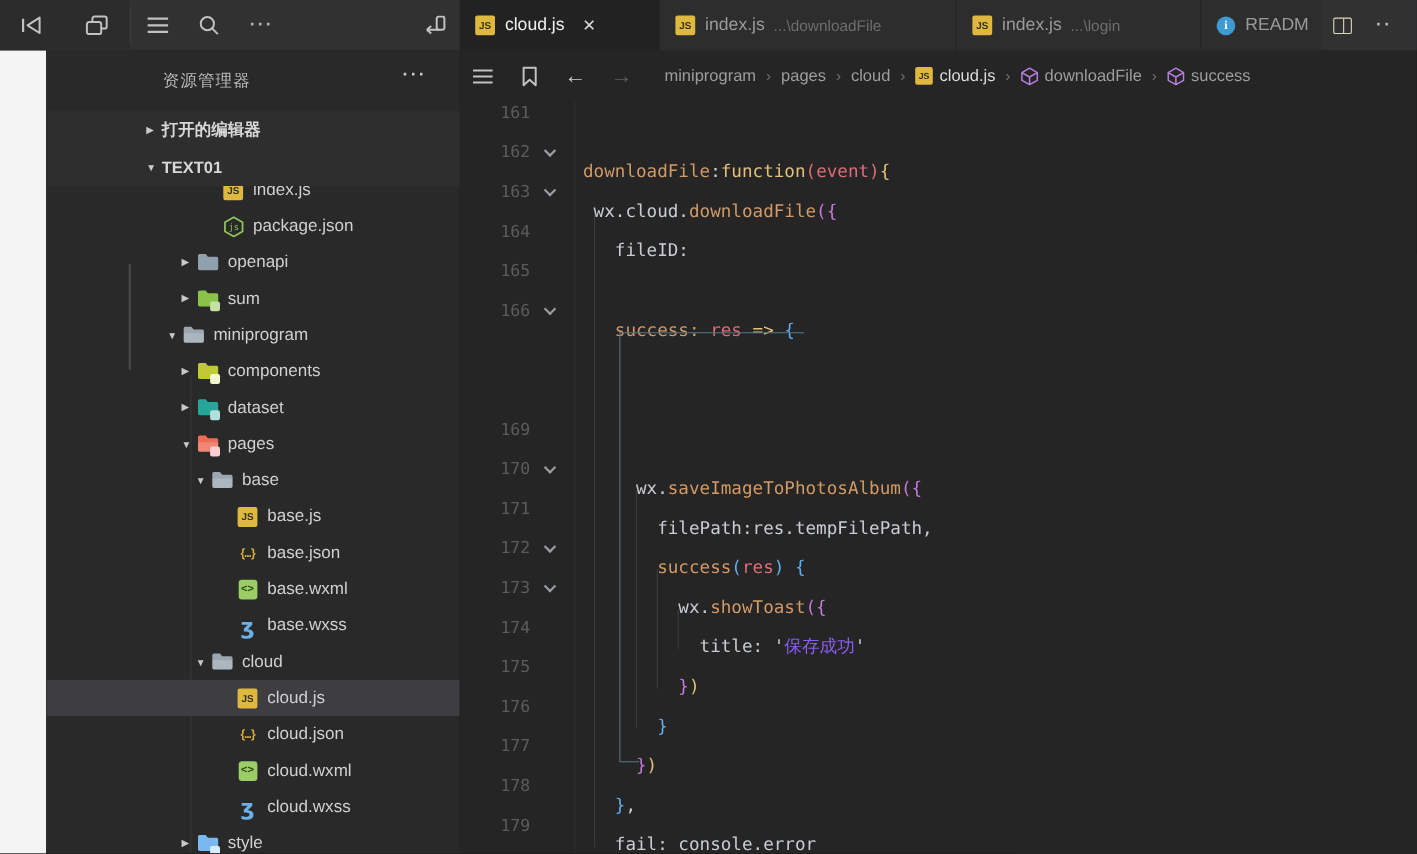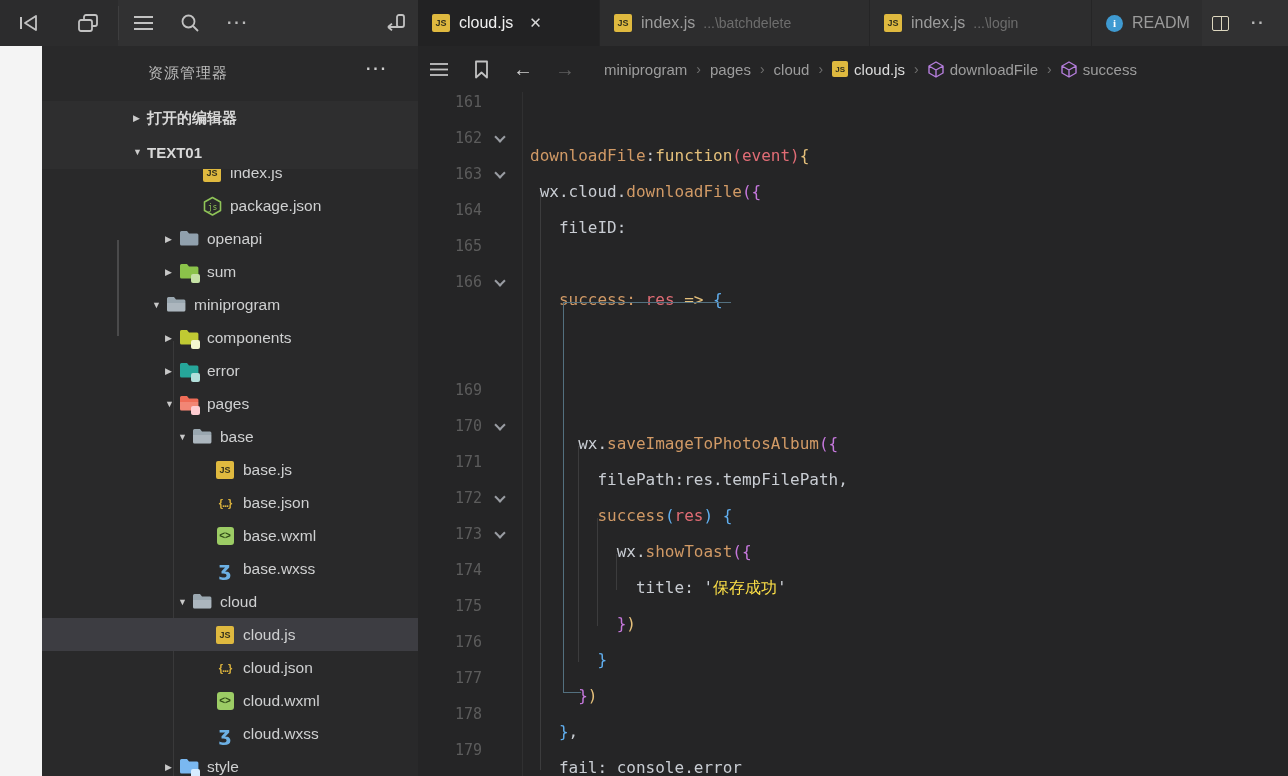--- a/index.html
+++ b/index.html
@@ -75,21 +75,21 @@
     border-right:2px solid #9a9da3; border-bottom:2px solid #9a9da3; transform:rotate(45deg); }
   .codeln { position:absolute; left:112px; top:24px; font:16px "DejaVu Sans Mono",monospace;
     white-space:pre; color:#c9cdd3; }
   .tok-def    { color:#c9cdd3; }
   .tok-orange { color:#d19a66; }
   .tok-yellow { color:#e5c07b; }
   .tok-red    { color:#e06c75; }
   .tok-purple { color:#c678dd; }
   .tok-blue   { color:#61afef; }
   .tok-green  { color:#7dc379; }
-  .tok-string { color:#fde047; }
+  .tok-string { color:#8b5cf6; }
   .tok-boxed  { color:#e5c07b; outline:1px solid #6f7a62; background:#363a31; }
   .guide { position:absolute; background:#3c3c3d; }
   .guide.blue { background:#53707f; }
   #gutter-divider { position:absolute; left:104px; top:0; width:1px; height:684px; background:#303031; }
 
   svg { display:block; }
 </style>
 </head>
 <body>
 
@@ -134,21 +134,21 @@
     </div>
     <div id="tabs">
         <div class="tab active" style="width: 182px;">
           <span class="jsbadge">JS</span>
           <span>cloud.js</span>
           <span class="close">✕</span>
         </div>
         <div class="tab" style="width: 270px;">
           <span class="jsbadge">JS</span>
           <span>index.js</span>
-          <span class="sub">...\batchdelete</span>
+          <span class="sub">...\downloadFile</span>
         </div>
         <div class="tab" style="width: 222px;">
           <span class="jsbadge">JS</span>
           <span>index.js</span>
           <span class="sub">...\login</span>
         </div>
         <div class="tab" style="width: 112px;">
           <span class="infoicon">i</span>
           <span>READM</span>
         </div>
@@ -285,21 +285,21 @@
           <span>components</span>
         </div>
         <div class="trow" style="top: 185px; padding-left: 123px;">
           <span class="arr">▶</span>
           <span class="ticon">
             <svg width="20" height="17" viewBox="0 0 20 17">
               <path d="M1 2.5 Q1 1 2.5 1 H8 l2 2.5 H18 Q19.4 3.5 19.4 5 V14 Q19.4 15.6 17.8 15.6 H2.5 Q1 15.6 1 14 Z" fill="#26a69a"></path>
             </svg>
             <span class="badge" style="background: rgb(178, 223, 219);"></span>
           </span>
-          <span>error</span>
+          <span>dataset</span>
         </div>
         <div class="trow" style="top: 218px; padding-left: 123px;">
           <span class="arr">▼</span>
           <span class="ticon">
             <svg width="20" height="17" viewBox="0 0 20 17">
               <path d="M1 2.5 Q1 1 2.5 1 H8 l2 2.5 H18 Q19.4 3.5 19.4 5 V14 Q19.4 15.6 17.8 15.6 H2.5 Q1 15.6 1 14 Z" fill="#ef6c57"></path>
               <path d="M1 7 H19.4 V14 Q19.4 15.6 17.8 15.6 H2.5 Q1 15.6 1 14 Z" fill="rgba(255,255,255,0.18)"></path>
             </svg>
             <span class="badge" style="background: rgb(255, 205, 210);"></span>
           </span>

